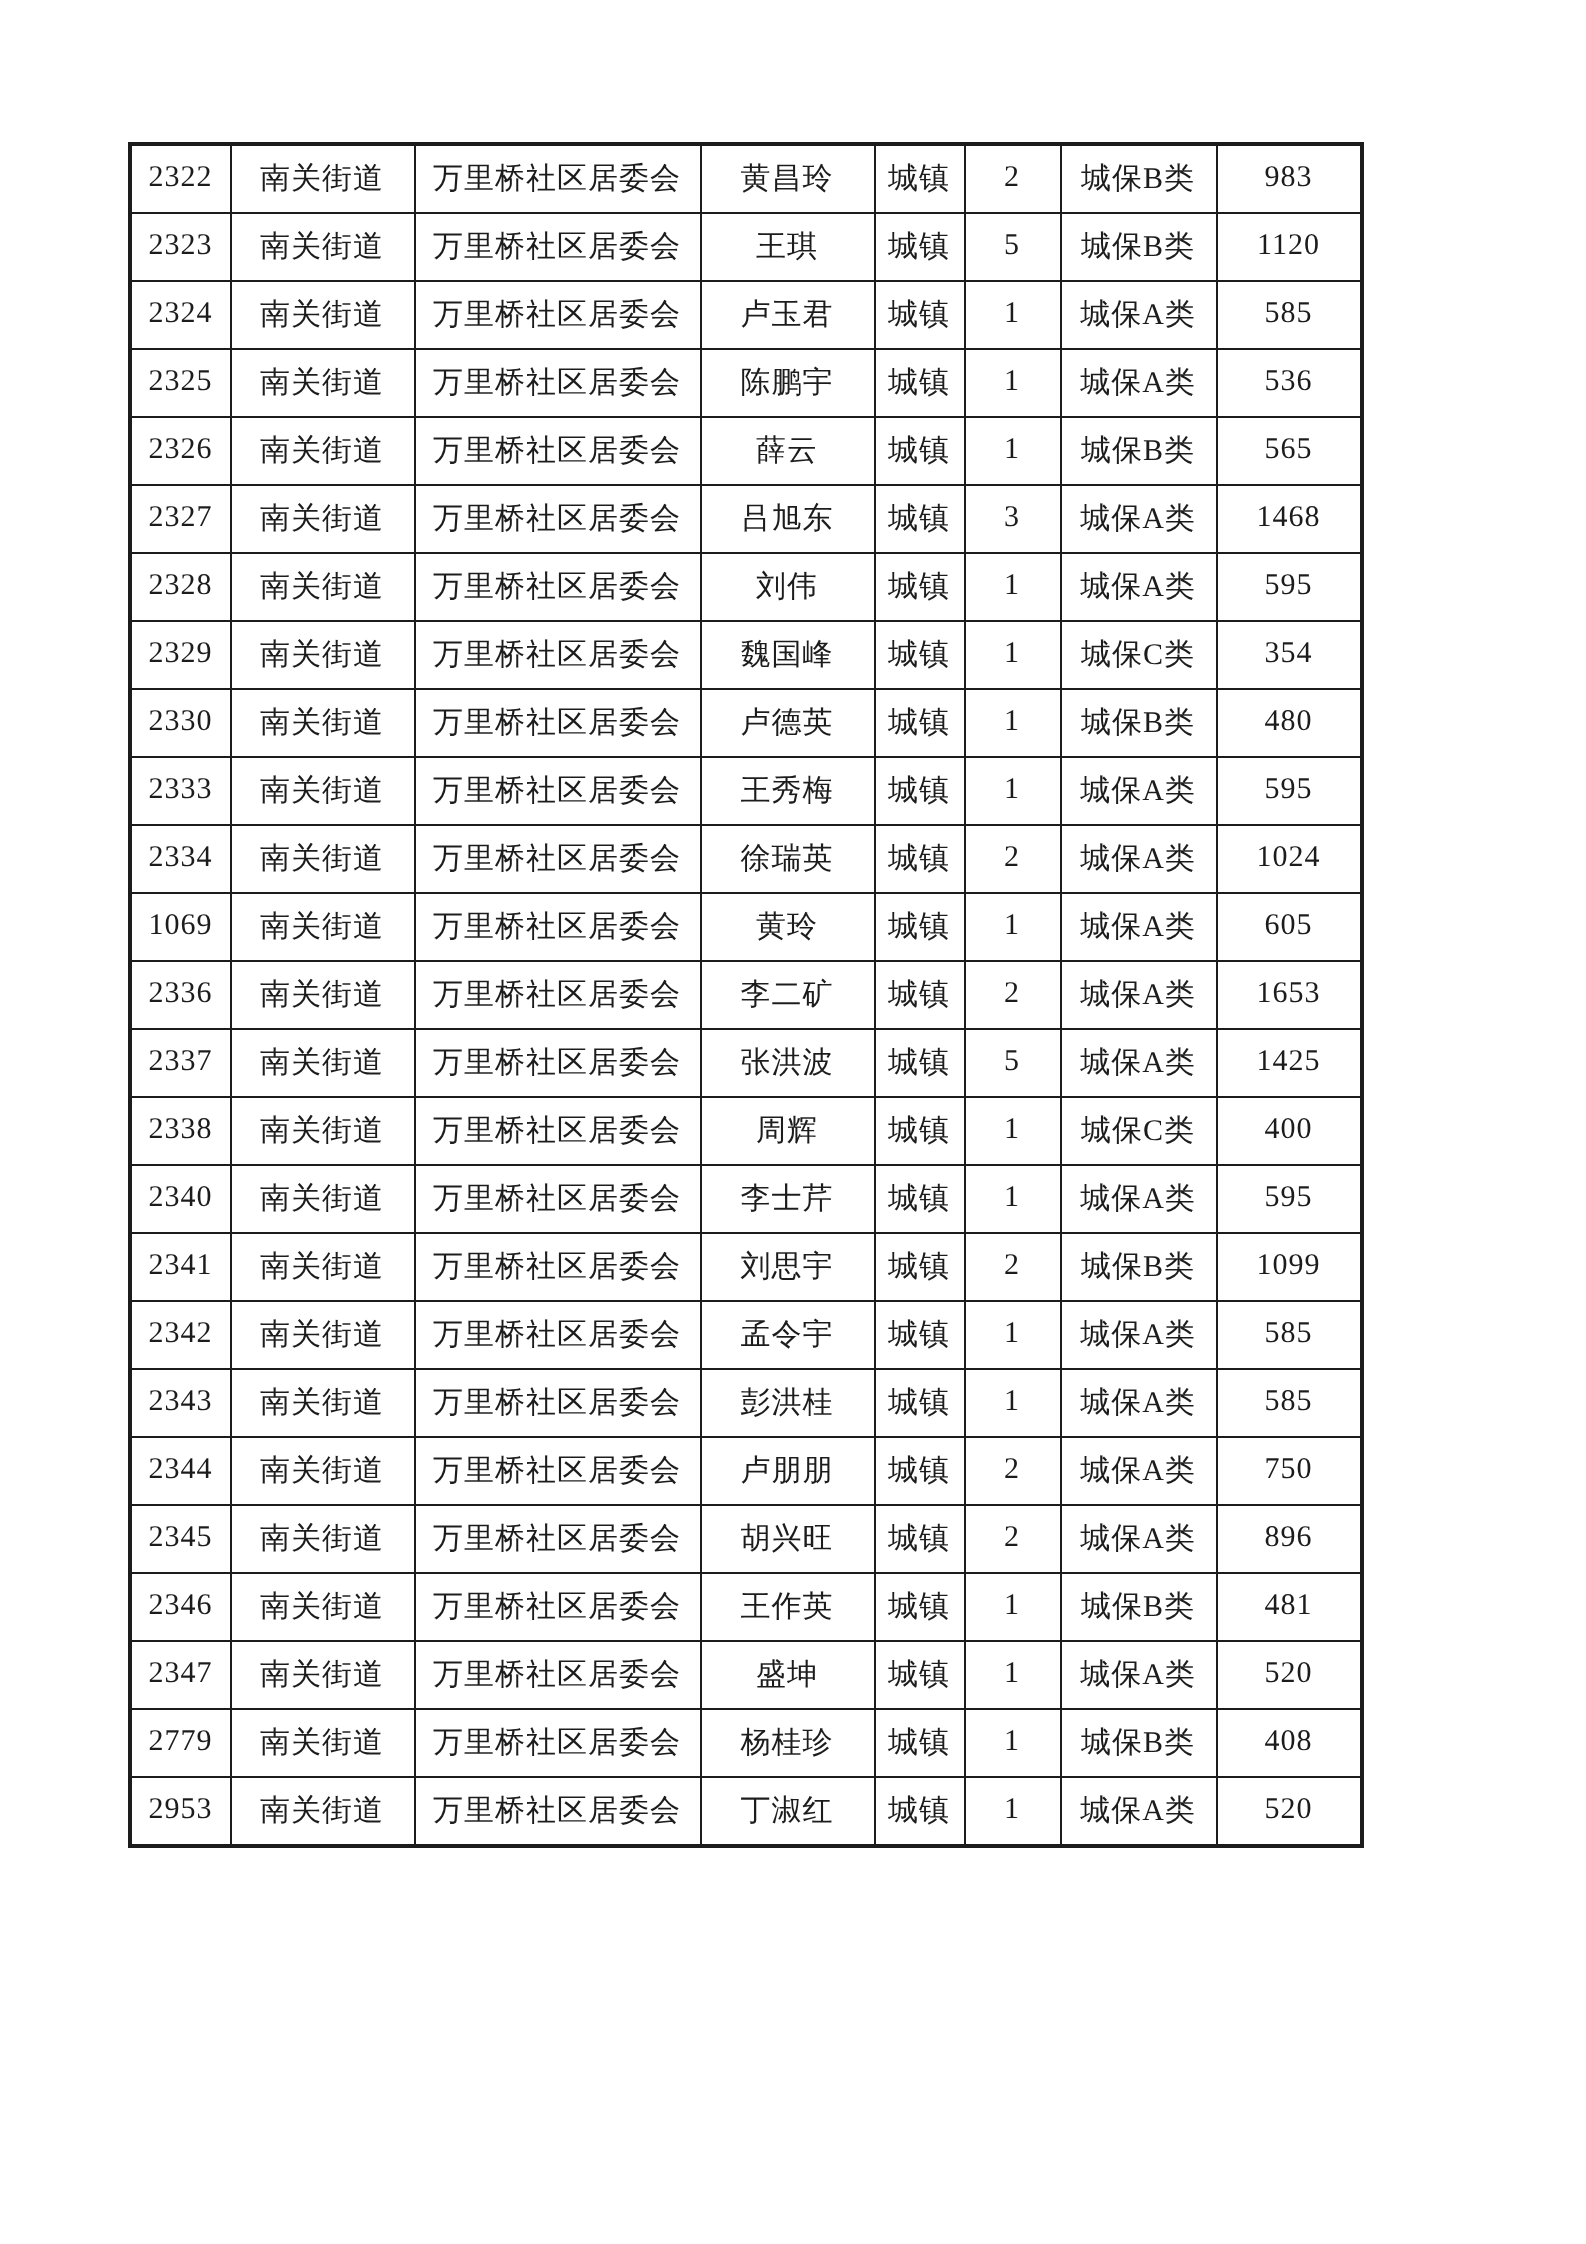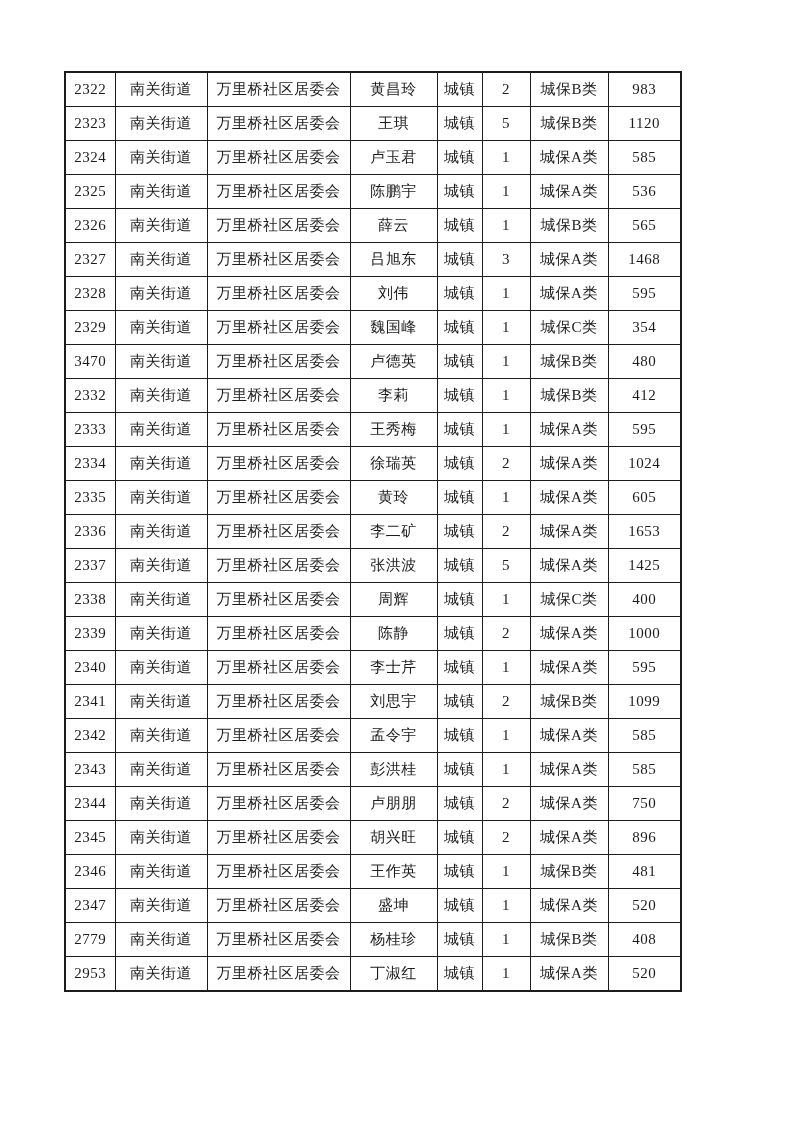--- a/index.html
+++ b/index.html
@@ -132,61 +132,51 @@
           <td class="num">2329</td>
           <td>南关街道</td>
           <td>万里桥社区居委会</td>
           <td>魏国峰</td>
           <td>城镇</td>
           <td class="num">1</td>
           <td>城保C类</td>
           <td class="num">354</td>
         </tr>
         <tr>
-          <td class="num">3470</td>
+          <td class="num">2330</td>
           <td>南关街道</td>
           <td>万里桥社区居委会</td>
           <td>卢德英</td>
           <td>城镇</td>
           <td class="num">1</td>
           <td>城保B类</td>
           <td class="num">480</td>
         </tr>
         <tr>
-          <td class="num">2332</td>
-          <td>南关街道</td>
-          <td>万里桥社区居委会</td>
-          <td>李莉</td>
-          <td>城镇</td>
-          <td class="num">1</td>
-          <td>城保B类</td>
-          <td class="num">412</td>
-        </tr>
-        <tr>
           <td class="num">2333</td>
           <td>南关街道</td>
           <td>万里桥社区居委会</td>
           <td>王秀梅</td>
           <td>城镇</td>
           <td class="num">1</td>
           <td>城保A类</td>
           <td class="num">595</td>
         </tr>
         <tr>
           <td class="num">2334</td>
           <td>南关街道</td>
           <td>万里桥社区居委会</td>
           <td>徐瑞英</td>
           <td>城镇</td>
           <td class="num">2</td>
           <td>城保A类</td>
           <td class="num">1024</td>
         </tr>
         <tr>
-          <td class="num">2335</td>
+          <td class="num">1069</td>
           <td>南关街道</td>
           <td>万里桥社区居委会</td>
           <td>黄玲</td>
           <td>城镇</td>
           <td class="num">1</td>
           <td>城保A类</td>
           <td class="num">605</td>
         </tr>
         <tr>
           <td class="num">2336</td>
@@ -210,30 +200,20 @@
         </tr>
         <tr>
           <td class="num">2338</td>
           <td>南关街道</td>
           <td>万里桥社区居委会</td>
           <td>周辉</td>
           <td>城镇</td>
           <td class="num">1</td>
           <td>城保C类</td>
           <td class="num">400</td>
-        </tr>
-        <tr>
-          <td class="num">2339</td>
-          <td>南关街道</td>
-          <td>万里桥社区居委会</td>
-          <td>陈静</td>
-          <td>城镇</td>
-          <td class="num">2</td>
-          <td>城保A类</td>
-          <td class="num">1000</td>
         </tr>
         <tr>
           <td class="num">2340</td>
           <td>南关街道</td>
           <td>万里桥社区居委会</td>
           <td>李士芹</td>
           <td>城镇</td>
           <td class="num">1</td>
           <td>城保A类</td>
           <td class="num">595</td>

